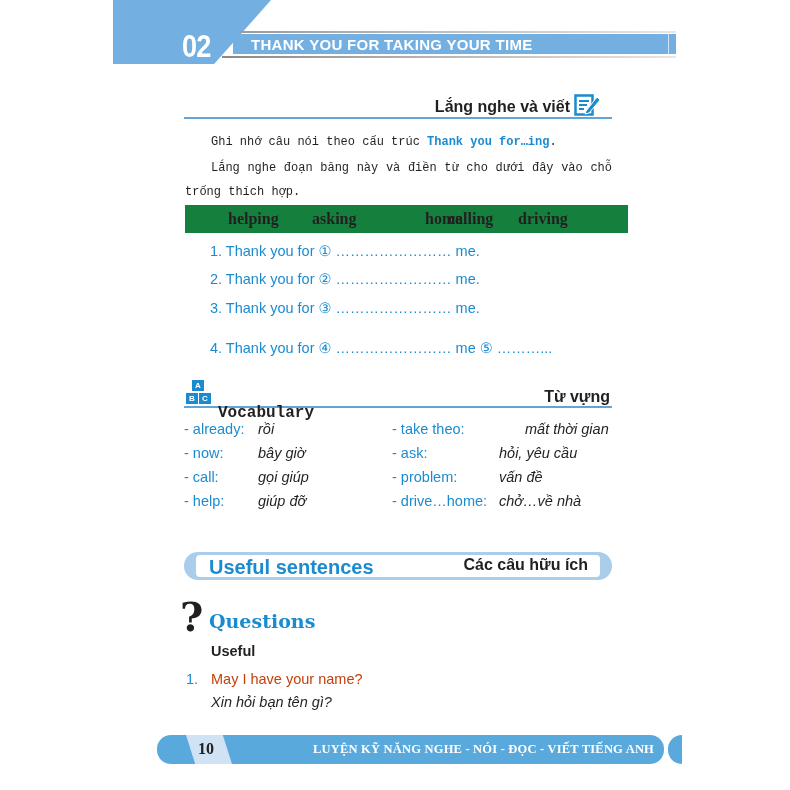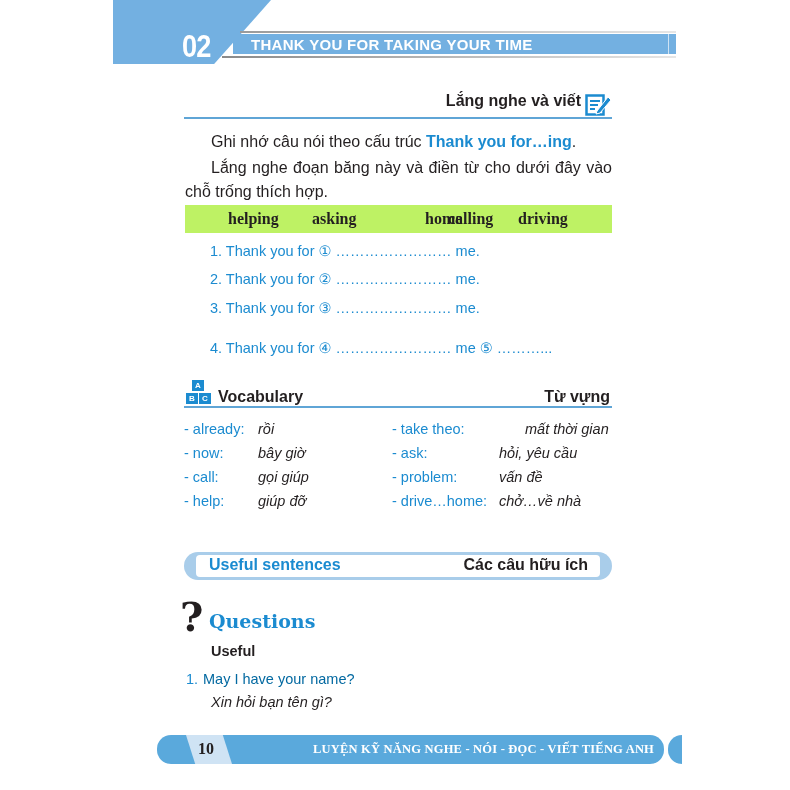--- a/index.html
+++ b/index.html
@@ -11,44 +11,44 @@
   .hdr-num { left:182px; top:28px; font-family:"Liberation Sans", sans-serif; font-weight:bold; font-size:32px; color:#ffffff; letter-spacing:-1px; transform:scaleX(0.85); transform-origin:left; }
   .hdr-bar { left:233px; top:34px; width:443px; height:20px; background:#73b0e1; }
   .hdr-bar-line-top { left:240px; top:31px; width:436px; height:2px; background:linear-gradient(90deg,#9a9a9a,#e6e6e6); }
   .hdr-bar-line-bot { left:222px; top:56px; width:454px; height:2px; background:linear-gradient(90deg,#8a8a8a,#e6e6e6); }
   .hdr-bar-sep { left:668px; top:34px; width:1px; height:20px; background:#cfe3f4; }
   .hdr-title { left:251px; top:36px; font-family:"Liberation Sans", sans-serif; font-weight:bold; font-size:15px; color:#ffffff; letter-spacing:0.3px; }
 
   
   .sec-head { left:184px; top:92px; width:428px; height:25px; border-bottom:2px solid #5fa5d6; }
   .sec-head .left { position:absolute; left:0; top:0; display:flex; align-items:center; gap:6px; }
-  .sec-head .right { position:absolute; right:1px; top:0; display:flex; align-items:flex-start; gap:4px; }
+  .sec-head .right { position:absolute; right:12px; top:0; display:flex; align-items:flex-end; gap:4px; }
   .sec-title { font-family:"Liberation Sans", sans-serif; font-weight:bold; font-size:16px; color:#231f20; }
   .cd-icon { width:22px; height:22px; border-radius:50%; background:#1b8bd0; position:relative; }
   .cd-icon::before { content:""; position:absolute; left:7px; top:7px; width:8px; height:8px; border-radius:50%; border:2px solid #fff; box-sizing:border-box; }
   .cd-icon::after { content:""; position:absolute; left:3px; top:3px; width:10px; height:10px; border-radius:50%; border-top:2px solid #fff; border-left:2px solid #fff; border-right:2px solid transparent; border-bottom:2px solid transparent; }
 
-  .para { font-family:Liberation Sans, sans-serif; font-size:16px; color:#231f20; line-height:24px; }
+  .para { font-family:Liberation Mono, monospace; font-size:12px; color:#231f20; line-height:24px; }
   .hl { color:#1b8bd0; font-weight:bold; }
 
-  .wordbox { left:185px; top:205px; width:427px; height:28px; background:#bef264; display:flex; align-items:center; }
+  .wordbox { left:185px; top:205px; width:427px; height:28px; background:#15803d; display:flex; align-items:center;padding-left:16px; }
   .wordbox span { font-family:"Liberation Serif", serif; font-weight:bold; font-size:16px; color:#231f20; position:absolute; }
 
   .ex { left:210px; font-family:"Liberation Sans", sans-serif; font-size:14.5px; color:#1b8bd0; }
 
   .vocab-head { left:184px; top:380px; width:428px; height:26px; border-bottom:2px solid #5fa5d6; }
   .abc { position:absolute; width:12px; height:11px; background:#1b8bd0; color:#fff; font-size:8px; font-weight:bold; text-align:center; line-height:11px; font-family:"Liberation Sans", sans-serif; }
 
   .voc { font-family:"Liberation Sans", sans-serif; font-size:14.5px; }
   .voc-en { color:#1b8bd0; }
   .voc-vi { color:#231f20; font-style:italic; }
 
   .useful { left:184px; top:552px; width:428px; height:28px; border-radius:14px; background:#a9cdea; }
   .useful-inner { position:absolute; left:12px; top:3px; right:12px; bottom:3px; background:#ffffff; border-radius:4px; }
-  .useful-left { position:absolute; left:25px; top:4px; font-family:"Liberation Sans", sans-serif; font-weight:bold; font-size:16px; color:#1b8bd0; }
+  .useful-left { position:absolute; left:25px; top:4px; font-family:"Liberation Sans", sans-serif; font-weight:bold; font-size:20px; color:#1b8bd0; }
   .useful-right { position:absolute; right:24px; top:4px; font-family:"Liberation Sans", sans-serif; font-weight:bold; font-size:16px; color:#231f20; }
 
   .qmark { left:180px; top:597px; font-family:"DejaVu Serif", serif; font-weight:bold; font-size:40px; color:#231f20; line-height:40px; }
   .qtitle { left:209px; top:610px; font-family:"DejaVu Serif", serif; font-weight:bold; font-size:19px; color:#1b8bd0; }
 
   .footer-bar { left:157px; top:735px; width:507px; height:29px; background:#5aa9dc; border-radius:14px; }
   .footer-tab { left:186px; top:735px; width:46px; height:29px; background:#cfe3f4; clip-path:polygon(0 0,80% 0,100% 100%,20% 100%); }
   .footer-num { left:198px; top:740px; font-family:"Liberation Serif", serif; font-weight:bold; font-size:16px; color:#231f20; }
   .footer-text { left:313px; top:742px; font-family:"Liberation Serif", serif; font-weight:bold; font-size:12.5px; color:#ffffff; letter-spacing:0.2px; }
   .footer-cap { left:668px; top:735px; width:14px; height:29px; background:#5aa9dc; border-radius:14px 0 0 14px; }
@@ -96,21 +96,21 @@
 <div class="abs ex" style="top:271px;">2. Thank you for ② …………………… me.</div>
 <div class="abs ex" style="top:300px;">3. Thank you for ③ …………………… me.</div>
 <div class="abs ex" style="top:340px;">4. Thank you for ④ …………………… me ⑤ ………...</div>
 
 <div class="abs vocab-head">
   <span style="position:absolute; left:0; top:0; width:30px; height:26px;">
     <span class="abc" style="left:8px; top:0;">A</span>
     <span class="abc" style="left:2px; top:13px;">B</span>
     <span class="abc" style="left:15px; top:13px;">C</span>
   </span>
-  <span class="sec-title" style="position:absolute; left:34px; top:8px;">Vocabulary</span>
+  <span class="sec-title" style="position:absolute; left:34px; top:24px;font-family:Liberation Mono, monospace;">Vocabulary</span>
   <span class="sec-title" style="position:absolute; right:2px; top:8px;">Từ vựng</span>
 </div>
 
 <div class="abs voc" style="left:184px; top:421px;">
   <div style="position:absolute; top:0; white-space:nowrap;"><span class="voc-en">- already:</span><span class="voc-vi" style="position:absolute; left:74px;">rồi</span></div>
   <div style="position:absolute; top:24px; white-space:nowrap;"><span class="voc-en">- now:</span><span class="voc-vi" style="position:absolute; left:74px;">bây giờ</span></div>
   <div style="position:absolute; top:48px; white-space:nowrap;"><span class="voc-en">- call:</span><span class="voc-vi" style="position:absolute; left:74px;">gọi giúp</span></div>
   <div style="position:absolute; top:72px; white-space:nowrap;"><span class="voc-en">- help:</span><span class="voc-vi" style="position:absolute; left:74px;">giúp đỡ</span></div>
 </div>
 
@@ -124,20 +124,20 @@
 <div class="abs useful">
   <div class="useful-inner"></div>
   <span class="useful-left">Useful sentences</span>
   <span class="useful-right">Các câu hữu ích</span>
 </div>
 
 <div class="abs qmark">?</div>
 <div class="abs qtitle">Questions</div>
 <div class="abs" style="left:211px; top:643px; font-family:'Liberation Sans', sans-serif; font-weight:bold; font-size:14.5px; color:#231f20;">Useful</div>
 <div class="abs" style="left:186px; top:671px; font-family:'Liberation Sans', sans-serif; font-size:14.5px; color:#1b8bd0;">1.</div>
-<div class="abs" style="left:203px; top:671px; font-family:'Liberation Sans', sans-serif; font-size:14.5px; color:#0369a1;">May I have your name?</div>
+<div class="abs" style="left:211px; top:671px; font-family:'Liberation Sans', sans-serif; font-size:14.5px; color:#c2410c;">May I have your name?</div>
 <div class="abs" style="left:211px; top:694px; font-family:'Liberation Sans', sans-serif; font-style:italic; font-size:14.5px; color:#231f20;">Xin hỏi bạn tên gì?</div>
 
 <div class="abs footer-bar"></div>
 <div class="abs footer-tab"></div>
 <div class="abs footer-num">10</div>
 <div class="abs footer-text">LUYỆN KỸ NĂNG NGHE - NÓI - ĐỌC - VIẾT TIẾNG ANH</div>
 <div class="abs footer-cap"></div>
 
 </body></html>

